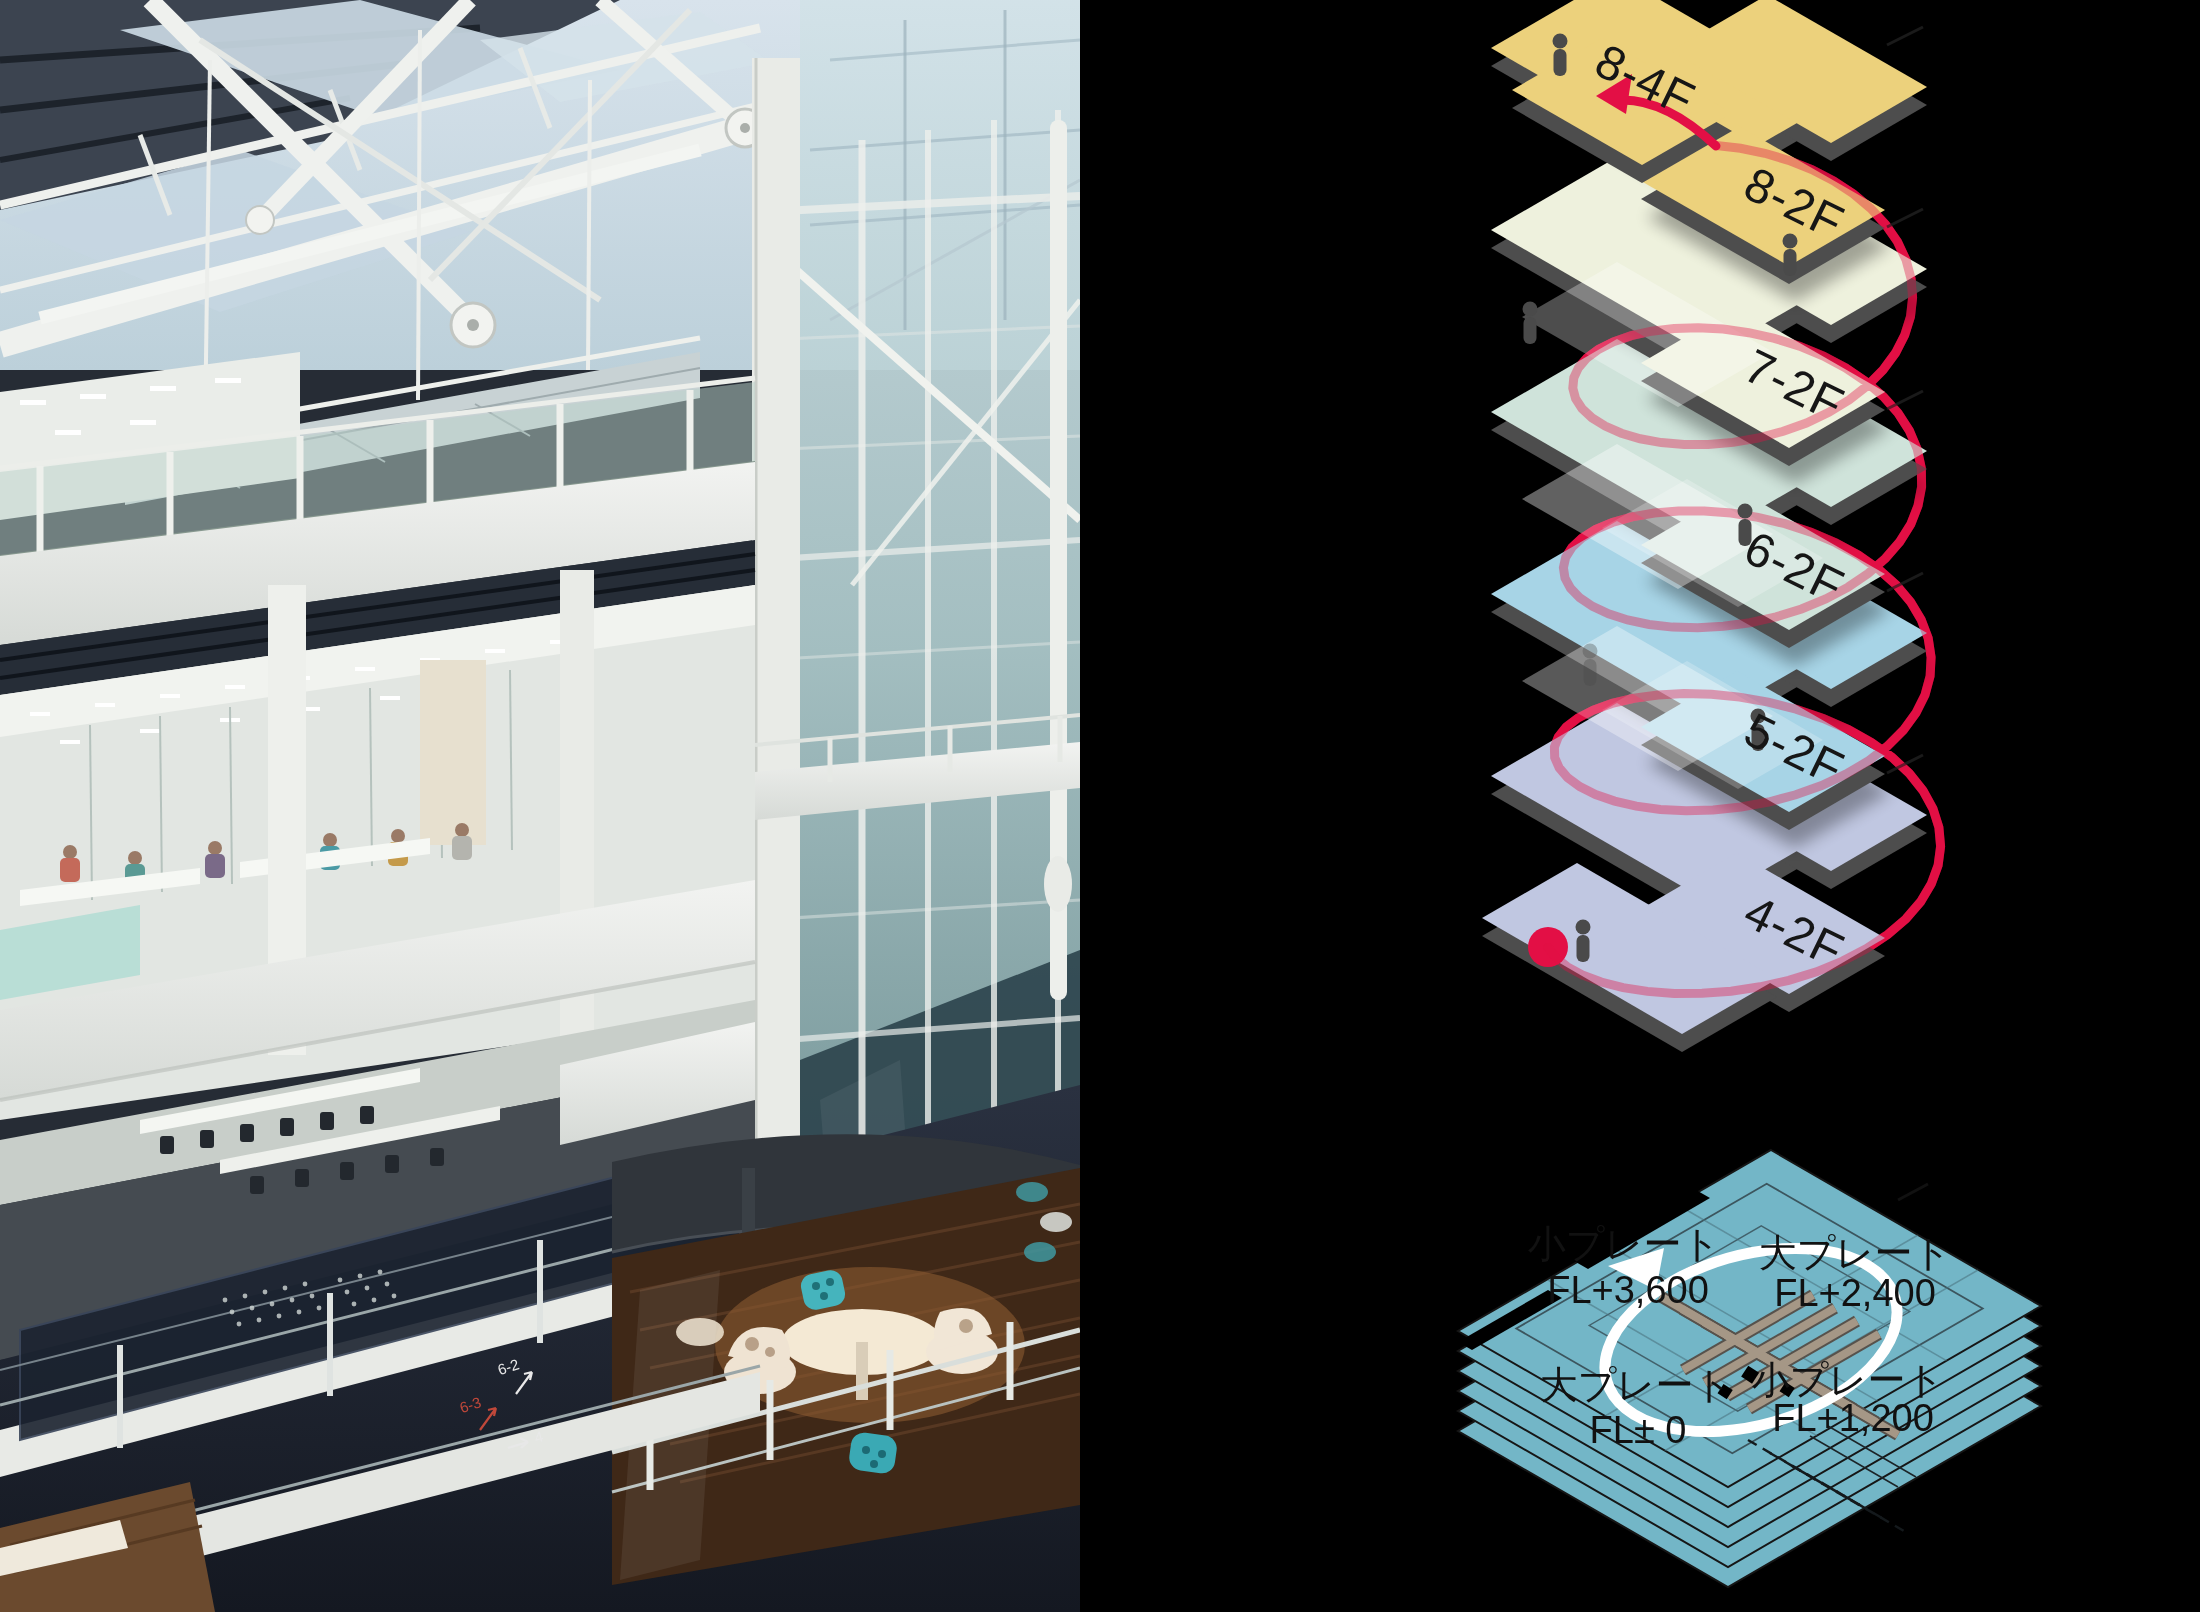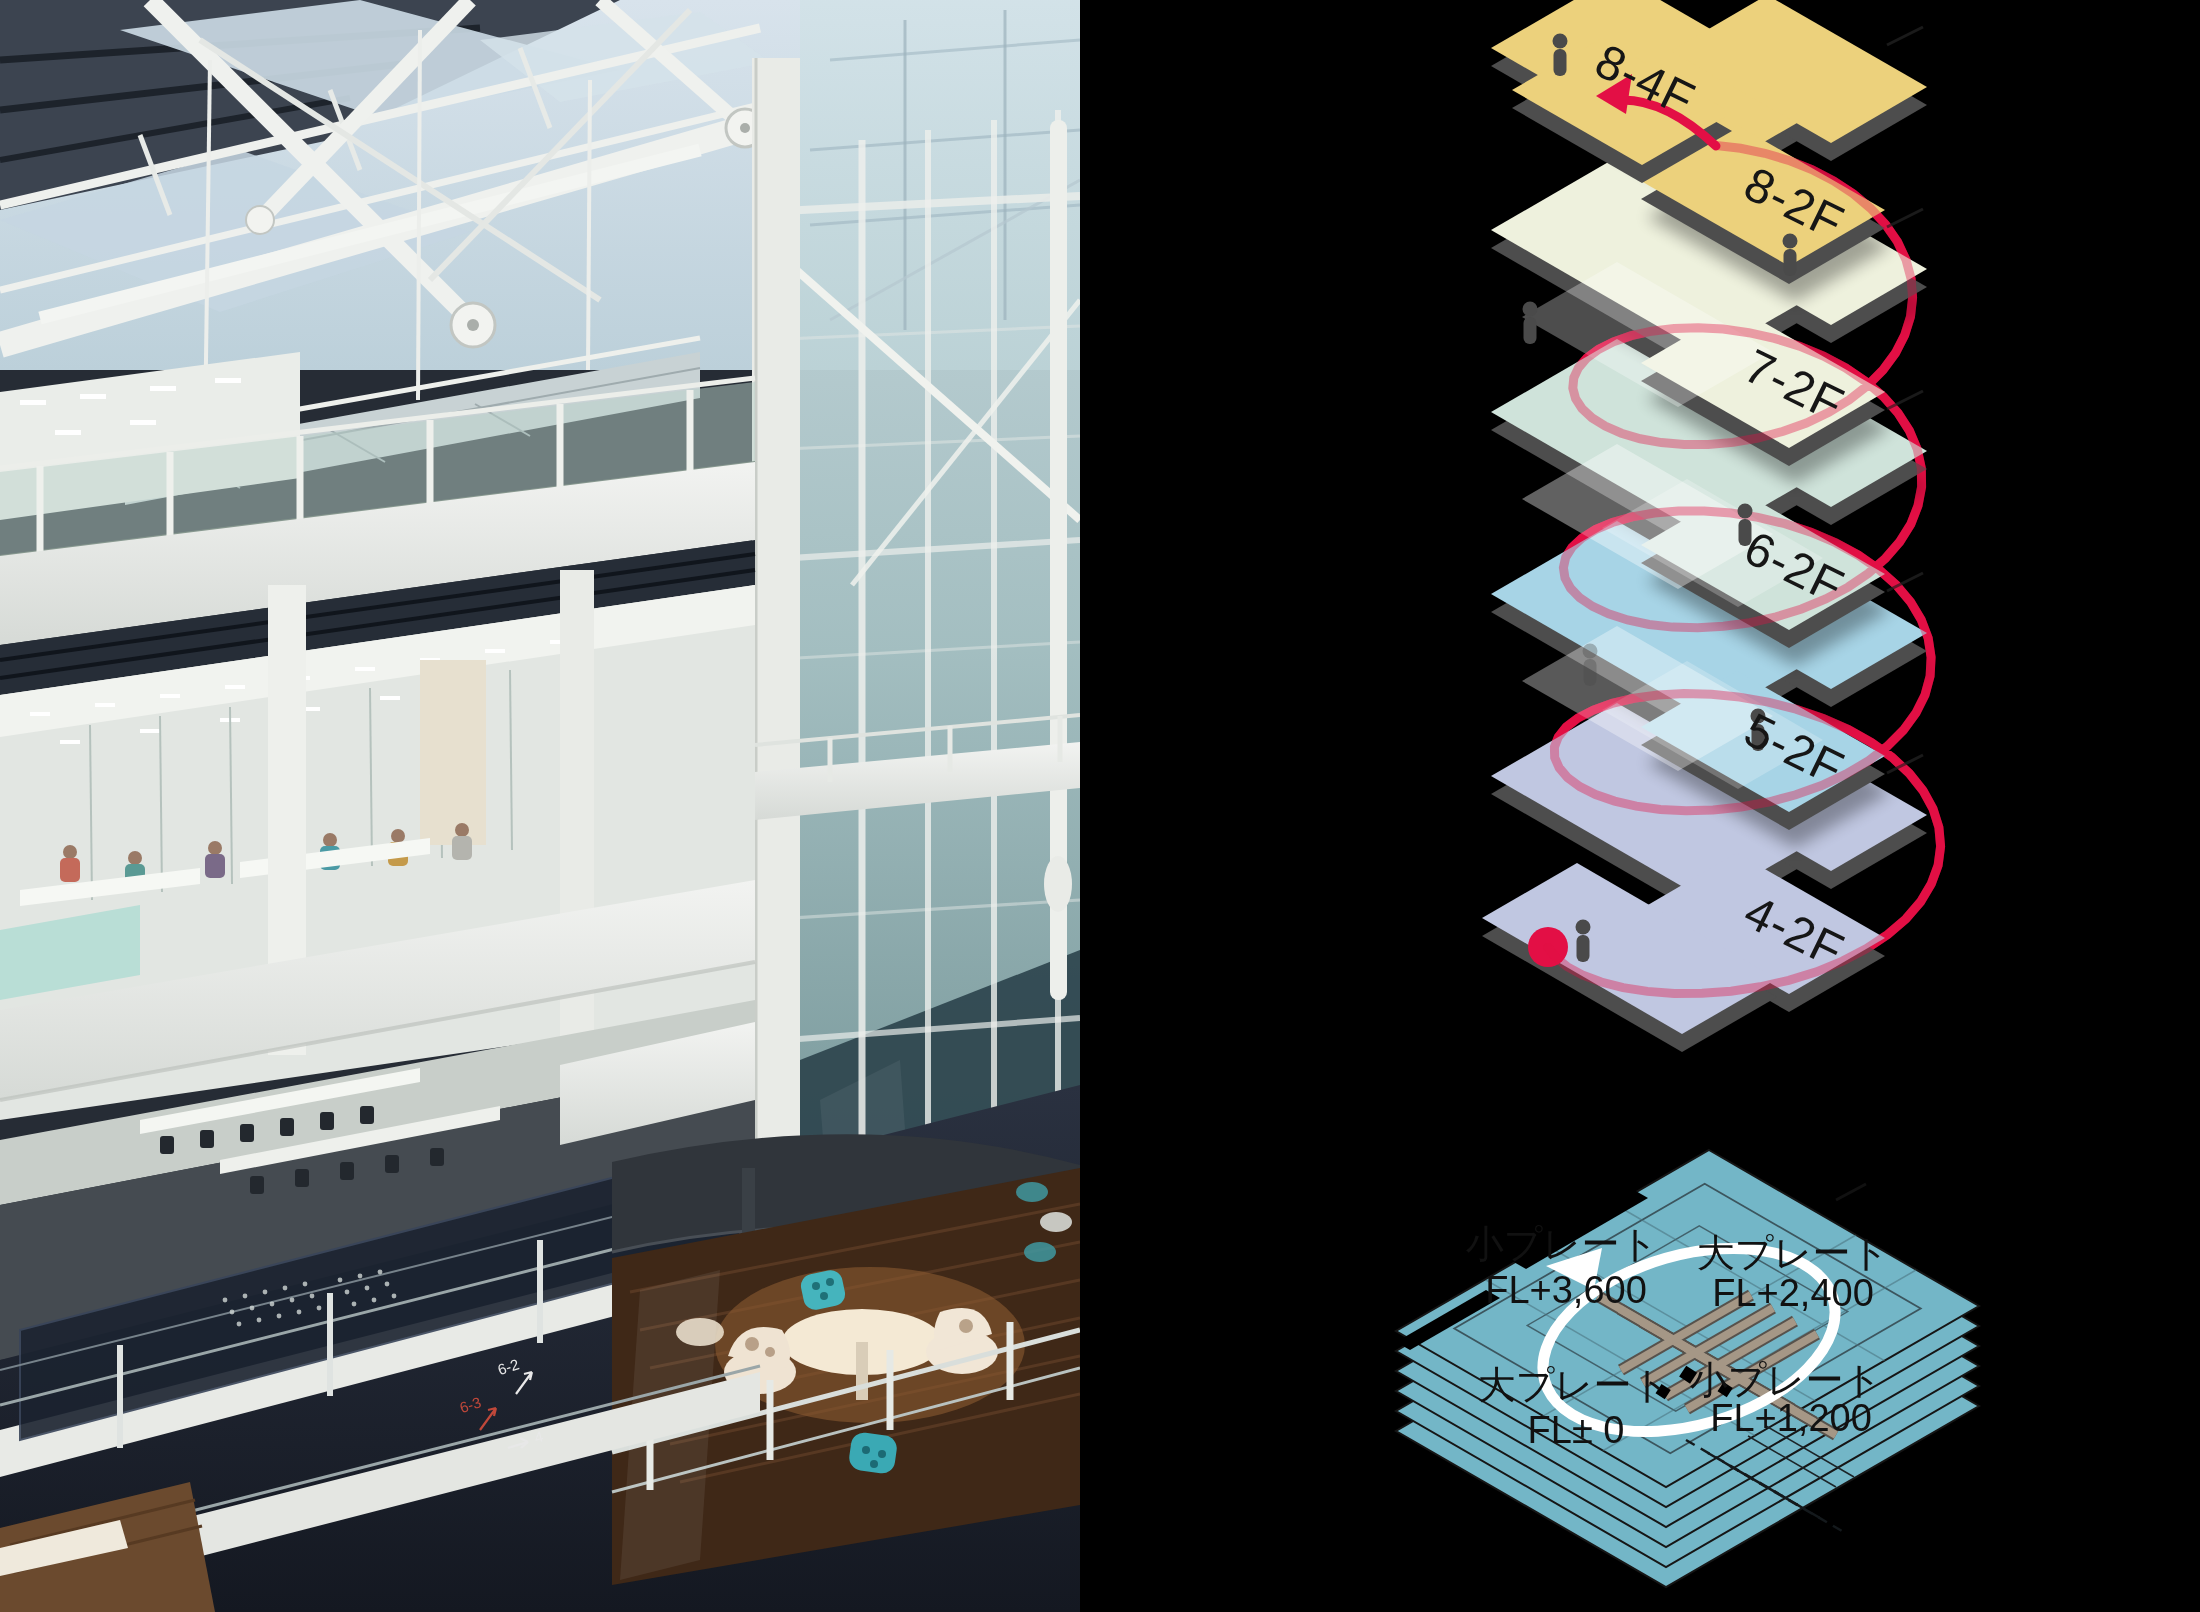--- a/index.html
+++ b/index.html
@@ -386,21 +386,21 @@
 
   <text class="flabel" transform="translate(258,95) rotate(26)">8-4F</text>
   <text class="flabel" transform="translate(407,218) rotate(26)">8-2F</text>
   <text class="flabel" transform="translate(407,400) rotate(26)">7-2F</text>
   <text class="flabel" transform="translate(407,582) rotate(26)">6-2F</text>
   <text class="flabel" transform="translate(407,764) rotate(26)">5-2F</text>
   <text class="flabel" transform="translate(407,946) rotate(26)">4-2F</text>
 </svg>
 </div>
 
-<div class="panel" style="left:1336px;top:1140px;width:680px;height:472px">
+<div class="panel" style="left:1398px;top:1140px;width:680px;height:472px">
 <svg width="680" height="472" viewBox="0 0 680 472">
   <defs>
     <path id="sheet" d="M373,10 L643,166 L330,347 L60,191 Z"></path>
     <clipPath id="sheetClip">
           <use href="#sheet"></use>
         </clipPath>
   </defs>
 
   <g stroke="#161616" stroke-width="2" fill="#73b6c7">
     <use href="#sheet" y="100"></use>

